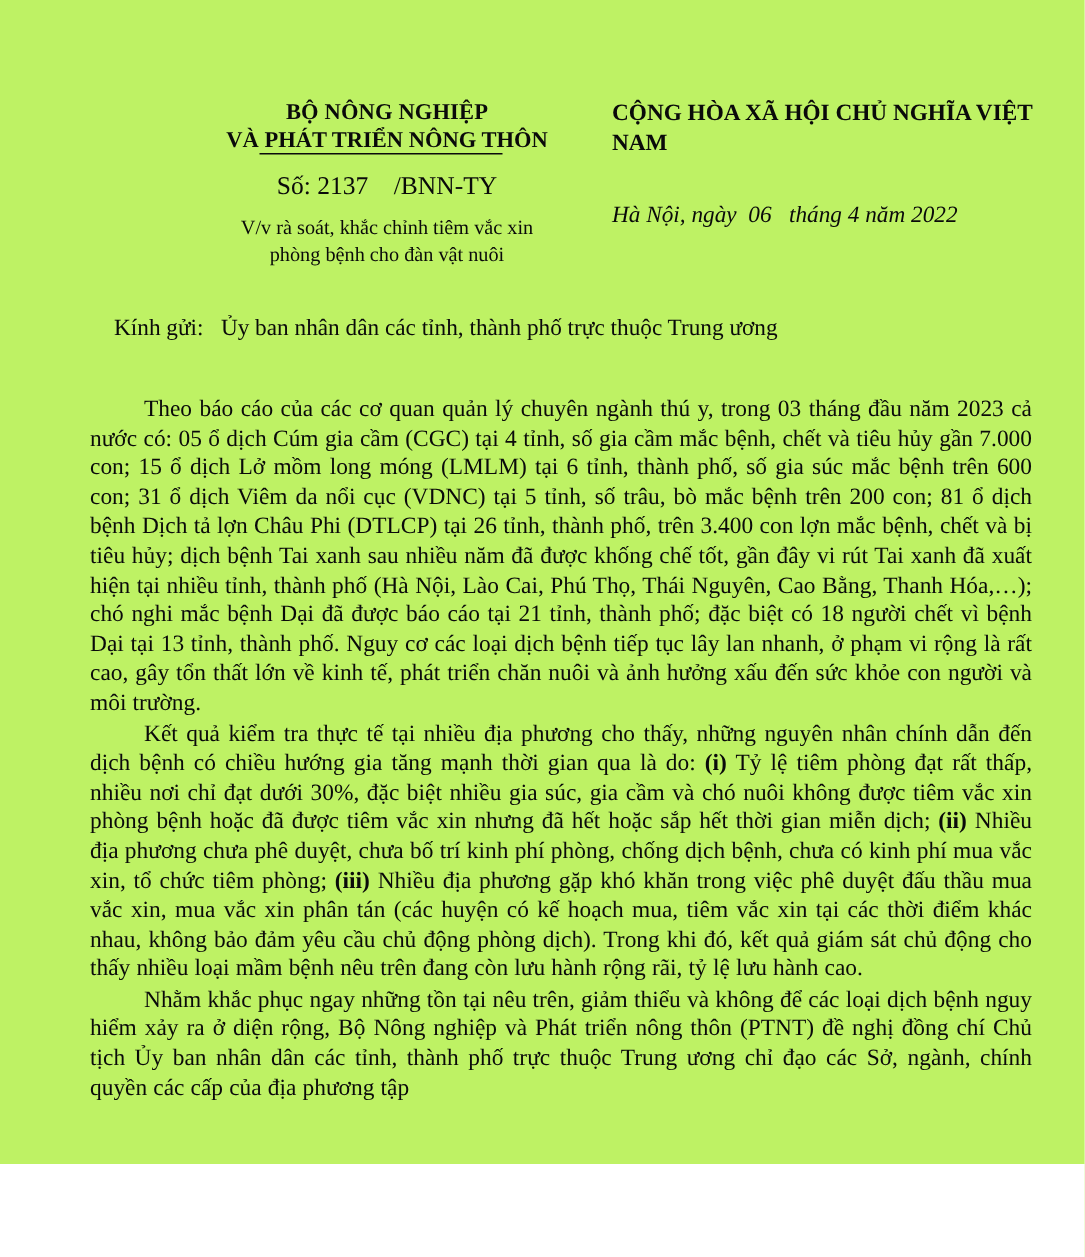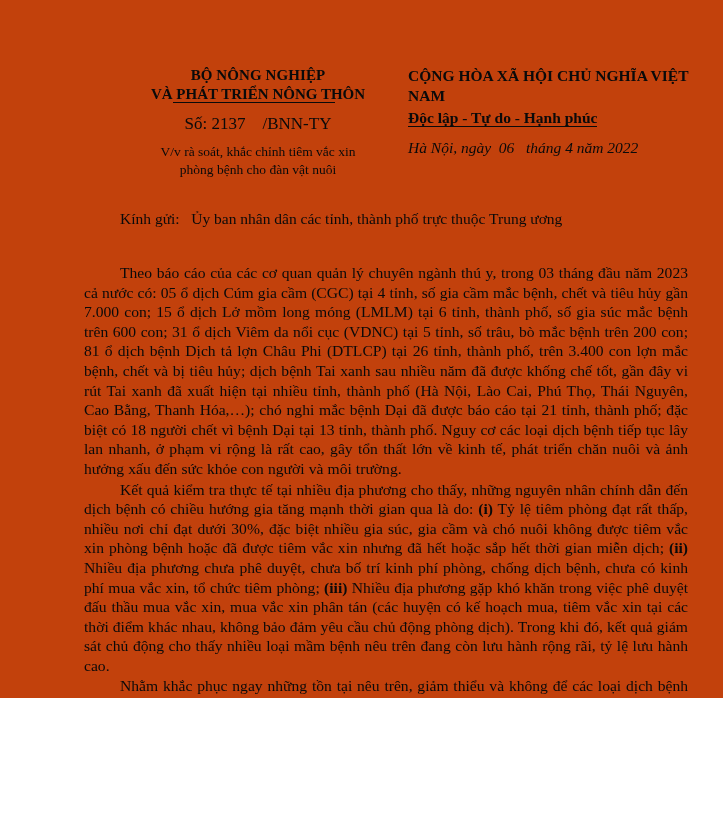--- a/index.html
+++ b/index.html
@@ -14,22 +14,22 @@
     height: 838px;
     overflow: hidden;
     font-family: "Liberation Serif", "DejaVu Serif", serif;
     color: #0a0a0a;
     -webkit-font-smoothing: antialiased;
   }
 
   .page {
     position: relative;
     width: 723px;
-    height: 698px;
-    background: #c2410c;
+    height: 776px;
+    background: #bef264;
     overflow: hidden;
   }
 
   
   .doc-header {
     display: flex;
     align-items: flex-start;
     padding-top: 66px;
     padding-left: 112px;
     padding-right: 24px;
@@ -106,30 +106,30 @@
   .subject {
     font-size: 13.5px;
     line-height: 17.5px;
     margin-top: 9px;
     padding: 0 14px;
   }
 
   
   .recipient {
     margin-top: 30px;
-    padding-left: 120px;
+    padding-left: 76px;
     font-size: 15.5px;
     line-height: 21px;
     white-space: pre;
   }
 
   
   .body-text {
     margin-top: 34px;
-    padding-left: 84px;
+    padding-left: 60px;
     padding-right: 35px;
   }
   .para {
     font-size: 15.6px;
     line-height: 19.6px;
     text-align: justify;
     text-indent: 36px;
     margin: 0 0 1px 0;
     word-spacing: .2px;
   }
@@ -151,21 +151,20 @@
       <div class="doc-number">Số: 2137    /BNN-TY</div>
       <div class="subject">
         <div>V/v rà soát, khắc chỉnh tiêm vắc xin</div>
         <div>phòng bệnh cho đàn vật nuôi</div>
       </div>
     </div>
 
     <div class="header-right">
       <div class="nation-name">CỘNG HÒA XÃ HỘI CHỦ NGHĨA VIỆT NAM</div>
       <div class="motto">
-        <span>Độc lập - Tự do - Hạnh phúc</span>
         <span class="rule"></span>
       </div>
       <div class="place-date">Hà Nội, ngày  06   tháng 4 năm 2022</div>
     </div>
 
   </div>
 
   <div class="recipient">Kính gửi:   Ủy ban nhân dân các tỉnh, thành phố trực thuộc Trung ương</div>
 
   <div class="body-text">

